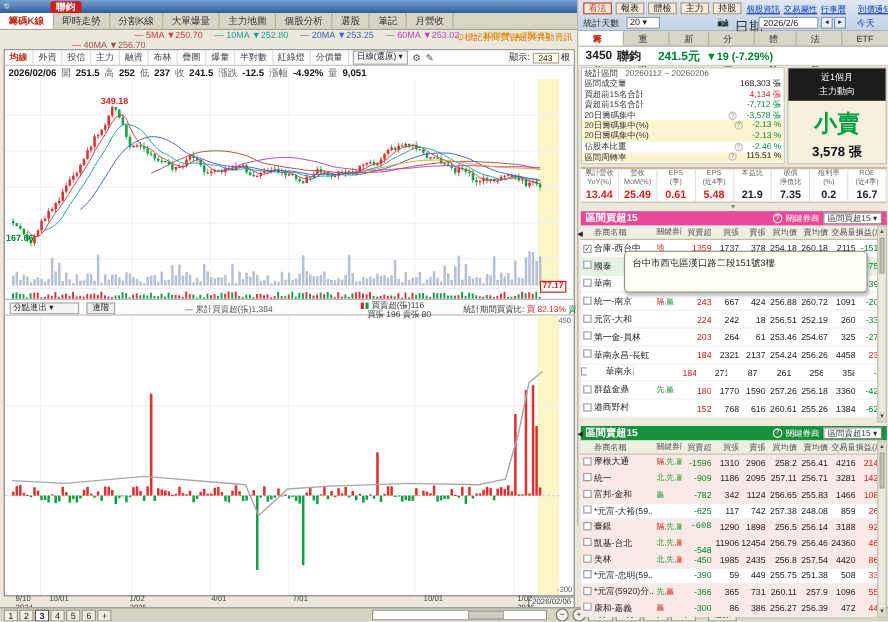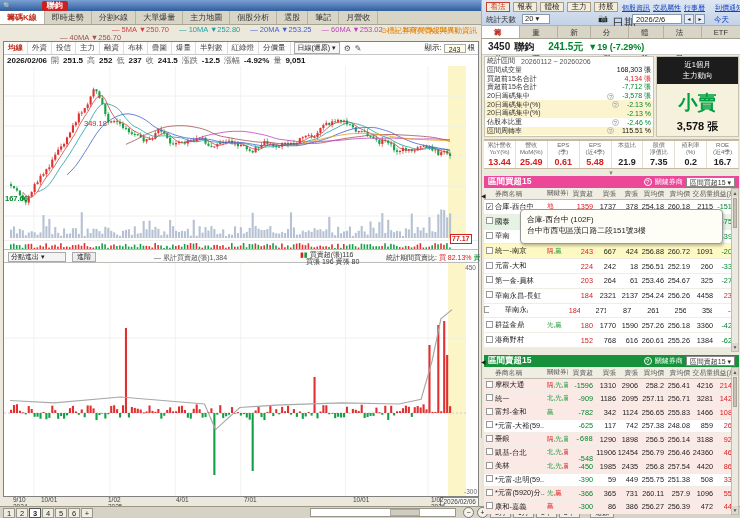--- a/index.html
+++ b/index.html
@@ -42,21 +42,21 @@
     background:#fcfcfa; font-size:7px; }
   #branch-select { position:absolute; left:4px; top:2px; width:58px; height:10px; border:1px solid #aaa; background:#f4f4f4;
     font-size:7px; line-height:8px; padding:0 2px; }
   #adv-btn { position:absolute; left:68px; top:2px; height:10px; border:1px solid #aaa; background:#eee; font-size:7px; line-height:8px; padding:0 4px; }
   #cum-legend { position:absolute; left:150px; top:3px; color:#555; }
   #net-legend { position:absolute; left:296px; top:0px; color:#333; }
   #net-legend2 { position:absolute; left:302px; top:7px; color:#333; }
   #ratio-legend { position:absolute; left:382px; top:3px; color:#333; white-space:nowrap; }
   #sub-pane { position:absolute; left:0; top:221px; width:474px; height:233px; }
   .axis-lab { position:absolute; font-size:6.5px; color:#666; }
-  #peak-label { position:absolute; left:80px; top:14px; color:#d62020; font-size:7.5px; font-weight:normal;margin-top:39px; }
+  #peak-label { position:absolute; left:80px; top:14px; color:#d62020; font-size:7.5px; font-weight:bold; }
   #low-label { position:absolute; left:1px; top:128px; color:#00862a; font-size:7.5px; font-weight:bold; }
   #tag7717 { position:absolute; left:446px; top:190px; background:#fff; border:1px solid #d62020; color:#d62020;
     font-size:7px; font-weight:bold; padding:0 1px; line-height:8px; }
 
   #x-axis { position:absolute; left:3px; top:497px; width:476px; height:9px; font-size:6.5px; color:#444; }
   .xt { position:absolute; top:0; line-height:1.05; }
   #cursor-date { position:absolute; right:0; top:0; border:1px solid #888; background:#f6f6f2; padding:0 2px; font-size:6.5px; line-height:8px; }
 
   #bottom-bar { position:absolute; left:0; top:506px; width:740px; height:12px; background:#d6d2c4; border-top:1px solid #9a9688;
     display:flex; align-items:center; }
@@ -1218,21 +1218,21 @@
           <span class="cell c-name">華南</span>
           <span class="cell c-tag"></span>
           <span class="cell c-n1" style="color: rgb(214, 32, 32);">285</span>
           <span class="cell c-n2">427</span>
           <span class="cell c-n3">142</span>
           <span class="cell c-p1">257.08</span>
           <span class="cell c-p2">257.46</span>
           <span class="cell c-v">569</span>
           <span class="cell c-pl" style="color: rgb(0, 134, 42);">-392</span>
         </div>
-        <div class="trow" style="height: 14.8px; background: #fef9c3;">
+        <div class="trow" style="height: 14.8px; background: #ffffff;">
           <span class="cell c-chk"><span class="chkbox"></span></span>
           <span class="cell c-name">統一-南京</span>
           <span class="cell c-tag"><span style="color: rgb(214, 32, 32);">隔</span><span style="color: rgb(26, 154, 58);">,贏</span></span>
           <span class="cell c-n1" style="color: rgb(214, 32, 32);">243</span>
           <span class="cell c-n2">667</span>
           <span class="cell c-n3">424</span>
           <span class="cell c-p1">256.88</span>
           <span class="cell c-p2">260.72</span>
           <span class="cell c-v">1091</span>
           <span class="cell c-pl" style="color: rgb(0, 134, 42);">-203</span>
@@ -1303,21 +1303,20 @@
           <span class="cell c-tag"></span>
           <span class="cell c-n1" style="color: rgb(214, 32, 32);">152</span>
           <span class="cell c-n2">768</span>
           <span class="cell c-n3">616</span>
           <span class="cell c-p1">260.61</span>
           <span class="cell c-p2">255.26</span>
           <span class="cell c-v">1384</span>
           <span class="cell c-pl" style="color: rgb(0, 134, 42);">-620</span>
         </div>
         <div id="tooltip">
-          <div>合庫-西台中 (102F)</div>
           <div>台中市西屯區漢口路二段151號3樓</div>
         </div>
       </div>
     <div id="sell-table" class="btable" style="top:355px;">
         <div class="tbar" style="background: rgb(24, 145, 60);">
           <span>區間賣超15</span>
           <span class="qc">?</span>
           <span class="keylbl">關鍵券商</span>
           <span class="filter">區間賣超15 ▾</span>
         </div>

